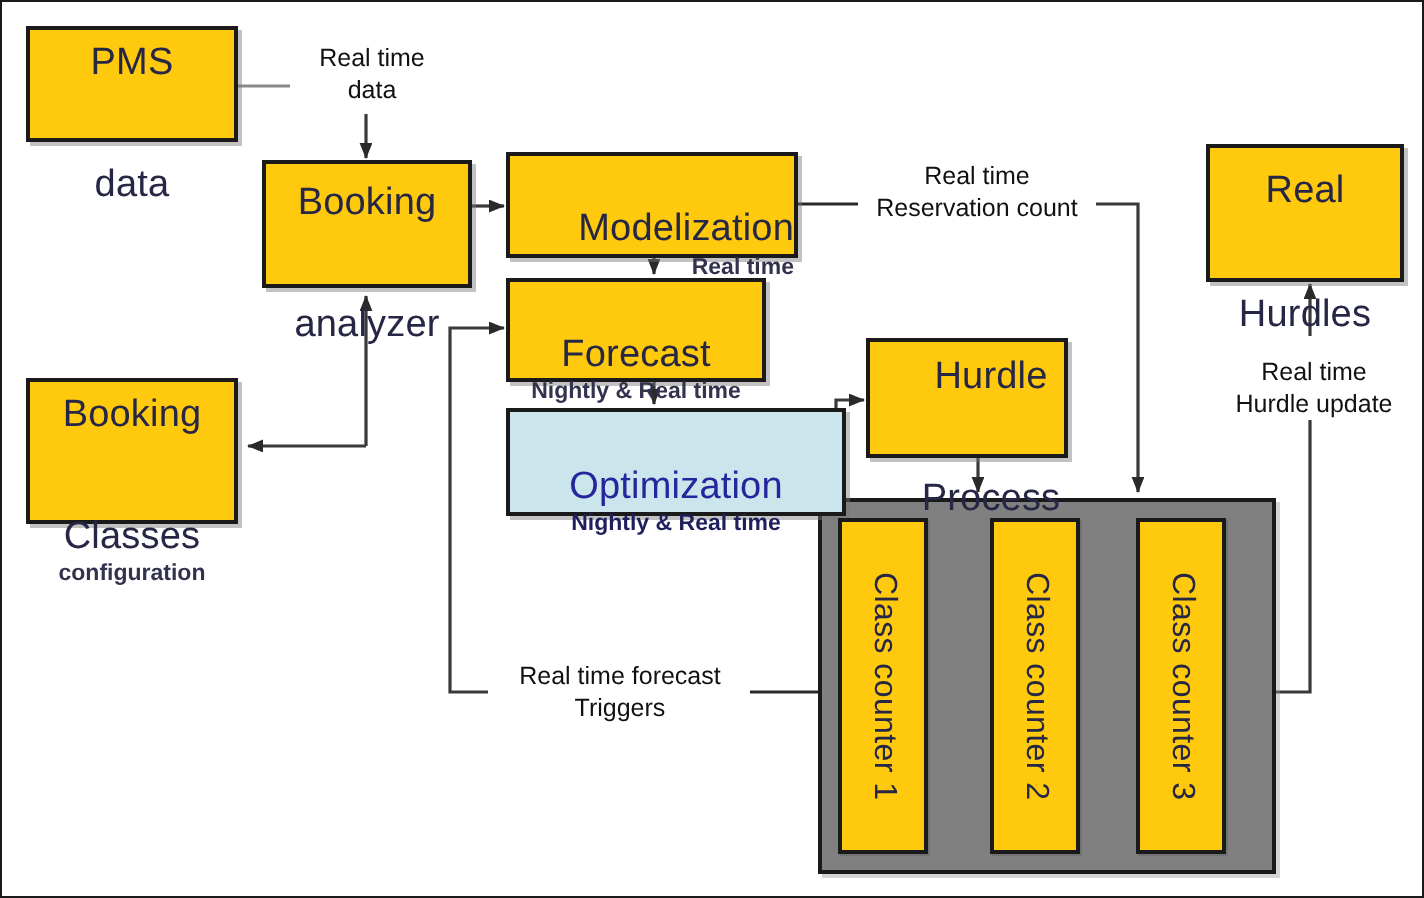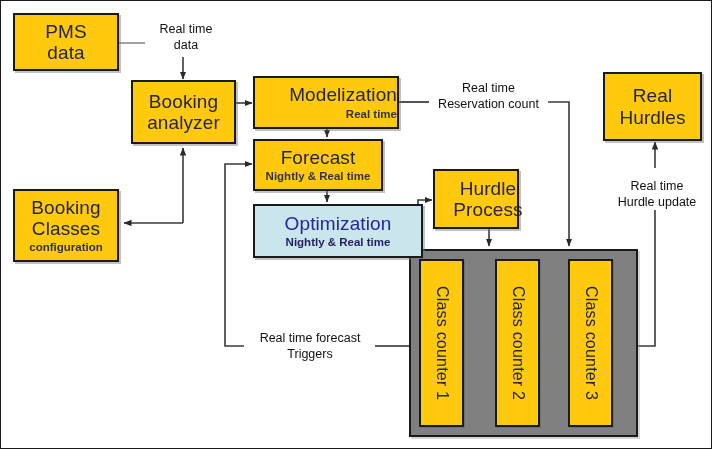--- a/index.html
+++ b/index.html
@@ -29,20 +29,21 @@
     text-align: center;
     color: #1f1f3d;
     box-shadow: 2px 2px 0 rgba(120,120,120,0.45);
     z-index: 5;
   }
   .box .title {
     font-size: 19px;
     line-height: 1.12;
     letter-spacing: 0.1px;
     color: #262645;
+    margin-top: 40px;
   }
   .box .sub {
     font-size: 11.5px;
     font-weight: bold;
     line-height: 1.15;
     margin-top: 2px;
     color: #33334d;
   }
   .box.blue {
     background: #CBE5EC;
@@ -163,21 +164,21 @@
   <div class="box" style="left:252px; top:138px; width:130px; height:52px;">
     <div class="title">Forecast</div>
     <div class="sub">Nightly &amp; Real time</div>
   </div>
 
   <div class="box blue" style="left:252px; top:203px; width:170px; height:54px;">
     <div class="title">Optimization</div>
     <div class="sub">Nightly &amp; Real time</div>
   </div>
 
-  <div class="box" style="left:432px; top:168px; width:86px; height:60px;padding-left:24px;">
+  <div class="box" style="left:432px; top:168px; width:101px; height:60px;padding-left:24px;">
     <div class="title">Hurdle</div>
     <div class="title">Process</div>
   </div>
 
   <div class="box" style="left:602px; top:71px; width:99px; height:69px;">
     <div class="title">Real</div>
     <div class="title">Hurdles</div>
   </div>
 
   <div class="graybox" style="left:408px; top:248px; width:229px; height:188px;"></div>

